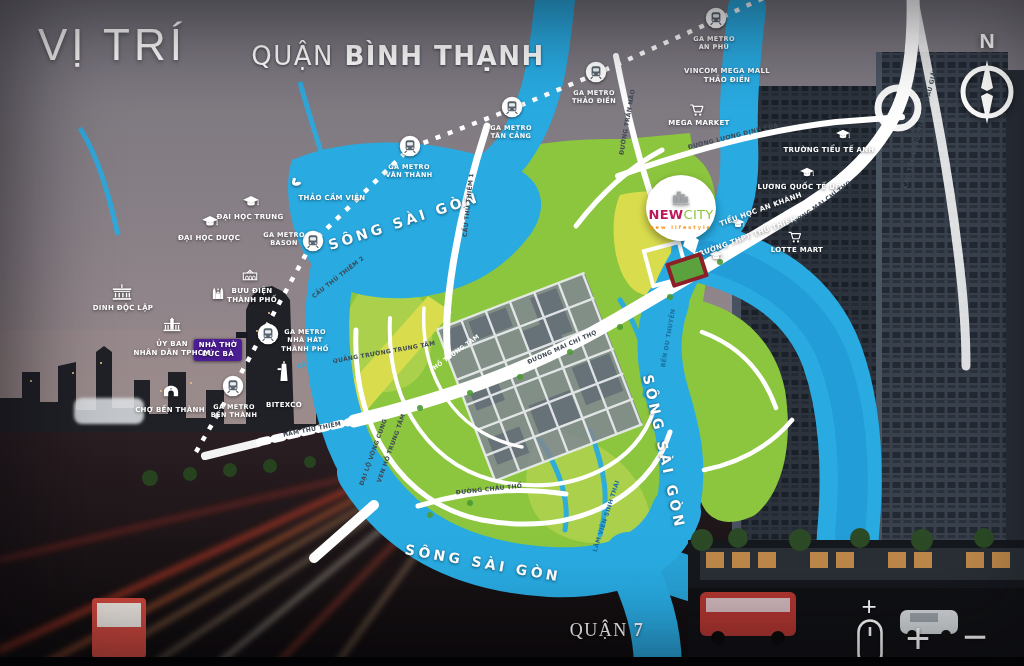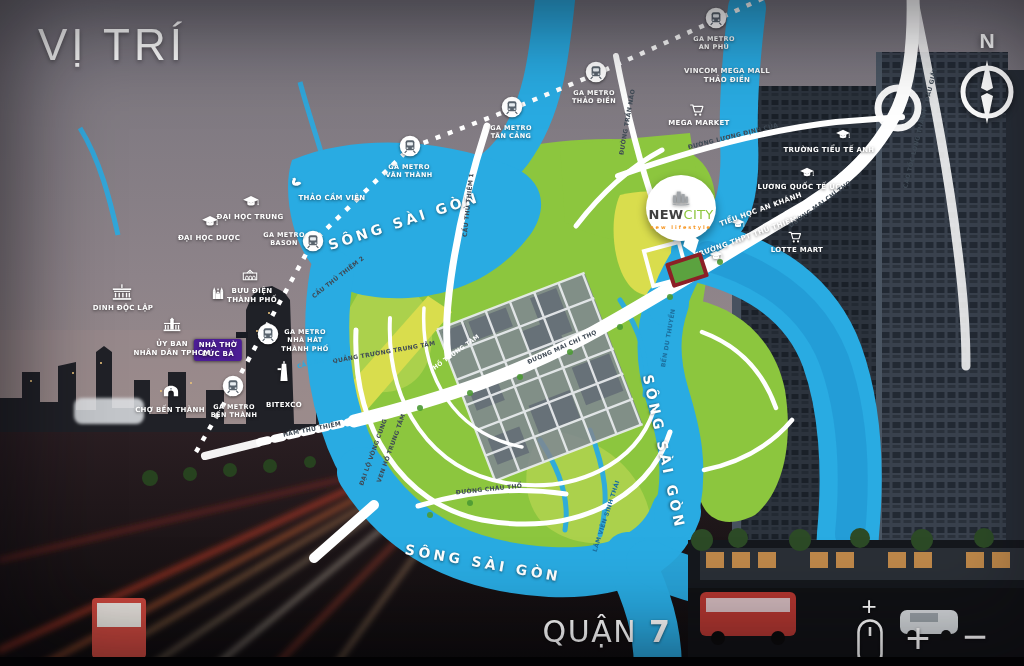--- a/index.html
+++ b/index.html
@@ -20,21 +20,21 @@
   .road{font-size:6px;font-weight:700;color:#3f4a55;text-shadow:none;white-space:nowrap;letter-spacing:.3px;}
   .icn{position:absolute;transform:translate(-50%,-50%);filter:drop-shadow(0 1px 1.5px rgba(0,0,0,.55));line-height:0;}
   #title{position:absolute;left:38px;top:20px;z-index:25;color:#fff;font-size:44px;font-weight:300;
          letter-spacing:4px;font-family:"Liberation Sans",sans-serif;text-shadow:0 2px 4px rgba(0,0,0,.35);}
   #balloon{position:absolute;left:646px;top:175px;width:70px;height:66px;background:#fff;border-radius:50%;
          z-index:30;display:flex;flex-direction:column;align-items:center;justify-content:center;
          box-shadow:0 4px 10px rgba(0,0,0,.4);}
   #balloon::after{content:"";position:absolute;left:38px;bottom:-9px;width:14px;height:14px;background:#fff;
          transform:rotate(35deg) skew(18deg);}
   .nc-name{font-size:13px;letter-spacing:.3px;line-height:1;margin-top:1px;}
-  .nc-bold{font-weight:800;color:#404040;}
+  .nc-bold{font-weight:800;color:#be185d;}
   .nc-light{font-weight:400;color:#8dc63e;}
   .nc-tag{font-size:5px;letter-spacing:2px;color:#f7941d;font-weight:700;margin-top:3px;text-transform:lowercase;}
   #marker{position:absolute;left:668px;top:257px;width:30px;height:18px;z-index:29;
          border:4px solid #8c2026;background:#5ba23f;transform:rotate(-18deg);border-radius:2px;}
   #compass{position:absolute;left:952px;top:26px;z-index:40;filter:drop-shadow(0 2px 3px rgba(0,0,0,.5));}
   #compass text{font:bold 21px "Liberation Sans",sans-serif;fill:#fff;}
   #controls{position:absolute;inset:0;z-index:40;color:#fff;}
   .ctrl{position:absolute;transform:translate(-50%,-50%);font-weight:200;line-height:1;cursor:pointer;
         text-shadow:0 1px 3px rgba(0,0,0,.5);font-family:"Liberation Sans",sans-serif;}
   #bottombar{position:absolute;left:0;bottom:0;width:1024px;height:9px;background:#000;z-index:55;}
@@ -344,21 +344,22 @@
             <rect x="17.4" y="11.5" width="2.8" height="7.5"></rect>
       </g>
       <path d="M2,20.6 C8,22 16,22 22,20.6" stroke="#a0a4a8" stroke-width="1.1" fill="none"></path>
     </symbol>
   </defs>
 </svg>
 
 <div id="title">VỊ TRÍ</div>
 
 <div id="labels">
-      <div class="lbl district" style="left: 607px; top: 631px; transform: translate(-50%, -50%); font-size: 30px;"><span class="dp">QUẬN</span> <span class="dn">7</span></div>
+      <div class="lbl district" style="left: 398px; top: 57px; transform: translate(-50%, -50%); font-size: 26px;"><span class="dp">QUẬN</span> <span class="dn">BÌNH THẠNH</span></div>
+      <div class="lbl district" style="left: 607px; top: 631px; transform: translate(-50%, -50%); font-size: 18px; font-family: Liberation Serif, serif;"><span class="dp">QUẬN</span> <span class="dn">7</span></div>
       <div class="lbl river" style="left: 404px; top: 221px; transform: translate(-50%, -50%) rotate(-18deg);">SÔNG SÀI GÒN</div>
       <div class="lbl river" style="left: 664px; top: 452px; transform: translate(-50%, -50%) rotate(78deg);">SÔNG SÀI GÒN</div>
       <div class="lbl river" style="left: 483px; top: 563px; transform: translate(-50%, -50%) rotate(10deg);">SÔNG SÀI GÒN</div>
       <div class="icn" style="left: 233px; top: 386px; transform: translate(-50%, -50%);"><svg width="22" height="22" viewBox="0 0 24 24">
           <use href="#sym-metro"></use>
         </svg></div>
       <div class="lbl stn" style="left: 234px; top: 411px; transform: translate(-50%, -50%);">GA METRO
 BẾN THÀNH</div>
       <div class="icn" style="left: 268px; top: 334px; transform: translate(-50%, -50%);"><svg width="22" height="22" viewBox="0 0 24 24">
           <use href="#sym-metro"></use>

